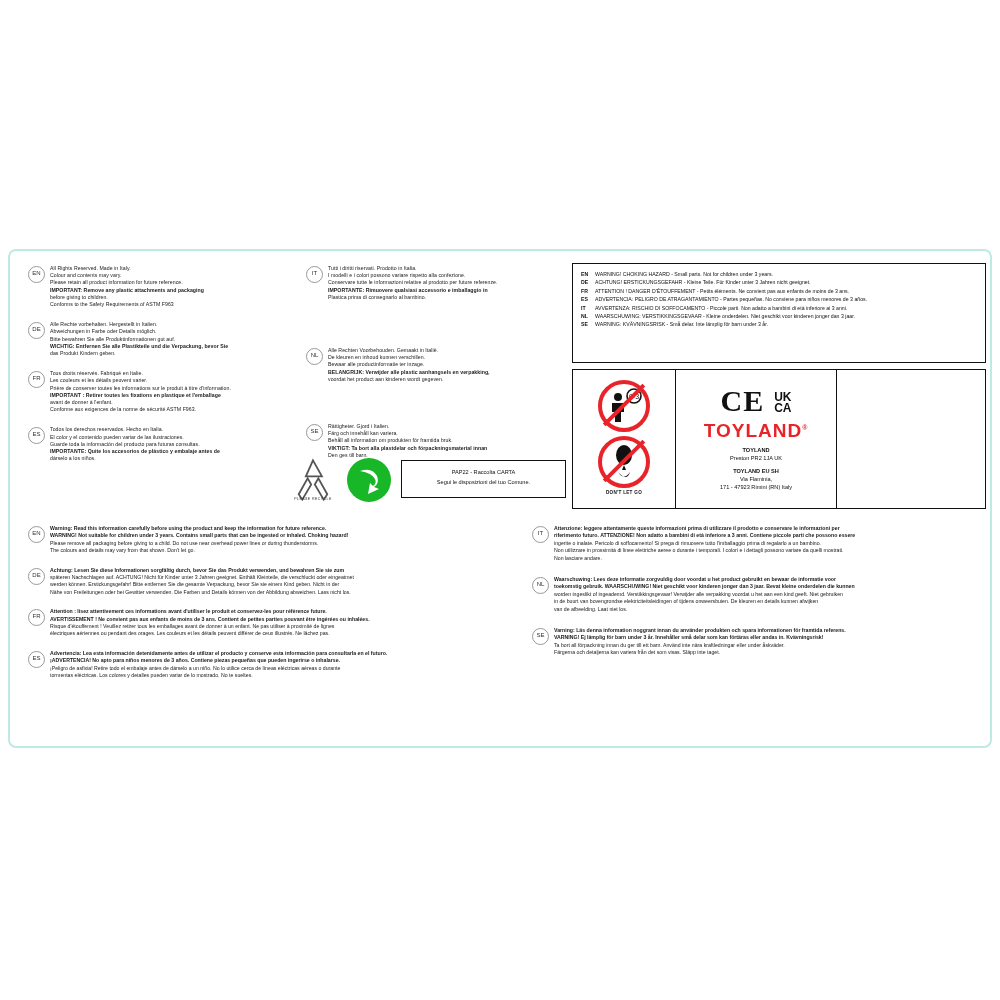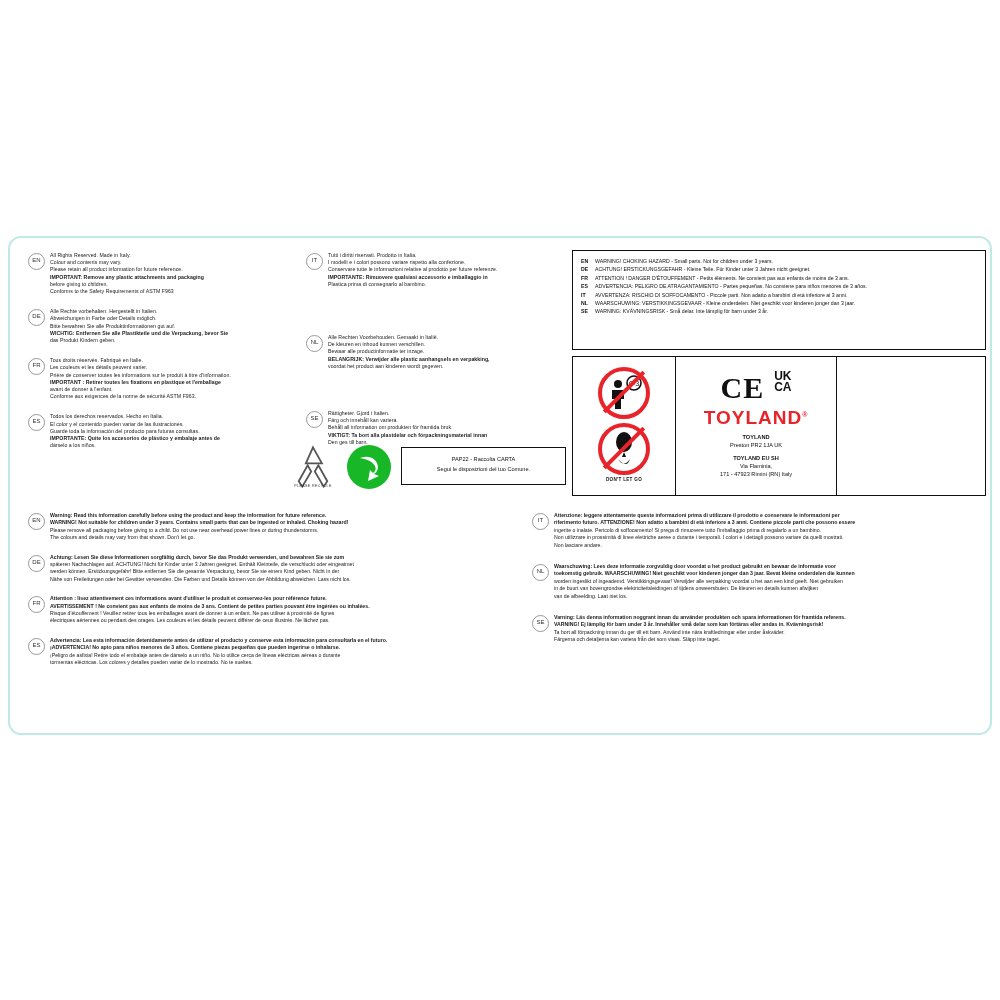--- a/index.html
+++ b/index.html
@@ -1,20 +1,20 @@
 <!DOCTYPE html>
 <html><head>
 <meta charset="utf-8">
 <style>
   html,body{margin:0;padding:0;background:#ffffff;}
   body{width:1000px;height:1000px;font-family:"Liberation Sans",sans-serif;overflow:hidden;}
   .page{position:relative;width:1000px;height:1000px;}
   .label{
-    position:absolute;left:8px;top:236px;width:984px;height:499px;
-    border:2px solid #bfe9e4;border-radius:13px;background:#ffffff;
+    position:absolute;left:8px;top:249px;width:984px;height:499px;
+    border:2px solid #bfe9e4;border-radius:8px;background:#ffffff;
     box-sizing:border-box;
   }
   .inner{position:absolute;left:6px;top:6px;right:6px;bottom:6px;}
 
   
   .top{position:absolute;left:0;top:0;width:100%;height:262px;}
 
   .colA{position:absolute;left:12px;top:8px;width:250px;}
   .colB{position:absolute;left:290px;top:8px;width:250px;}
 
@@ -53,21 +53,21 @@
     border:4px solid #e8242a;box-sizing:border-box;
   }
   .banslash{
     position:absolute;left:-2px;top:23px;width:56px;height:4px;background:#e8242a;
     transform:rotate(-45deg);transform-origin:center;
   }
   .icocap{font-size:4.6px;font-weight:bold;letter-spacing:.3px;color:#111;margin-top:2px;}
   .glyph{position:absolute;left:0;top:0;width:52px;height:52px;}
 
   .ce-mark{font-size:30px;font-weight:bold;color:#111;letter-spacing:1px;font-family:"Liberation Serif",serif;}
-  .ukca{font-size:12px;font-weight:bold;line-height:11px;color:#111;text-align:left;font-family:"Liberation Sans",sans-serif;}
+  .ukca{font-size:12px;font-weight:bold;line-height:11px;color:#111;text-align:left;font-family:"Liberation Sans",sans-serif;margin-top:8px;}
   .brand{
     font-size:19px;font-weight:bold;color:#e8242a;letter-spacing:1px;
     font-family:"Liberation Sans",sans-serif;
   }
   .brand sup{font-size:7px;vertical-align:super;}
   .addr{font-size:5.6px;line-height:8px;color:#111;text-align:center;}
   .addr b{font-weight:bold;}
   .itemtxt{font-size:9px;line-height:14px;color:#111;font-family:"Liberation Serif",serif;}
 
   

